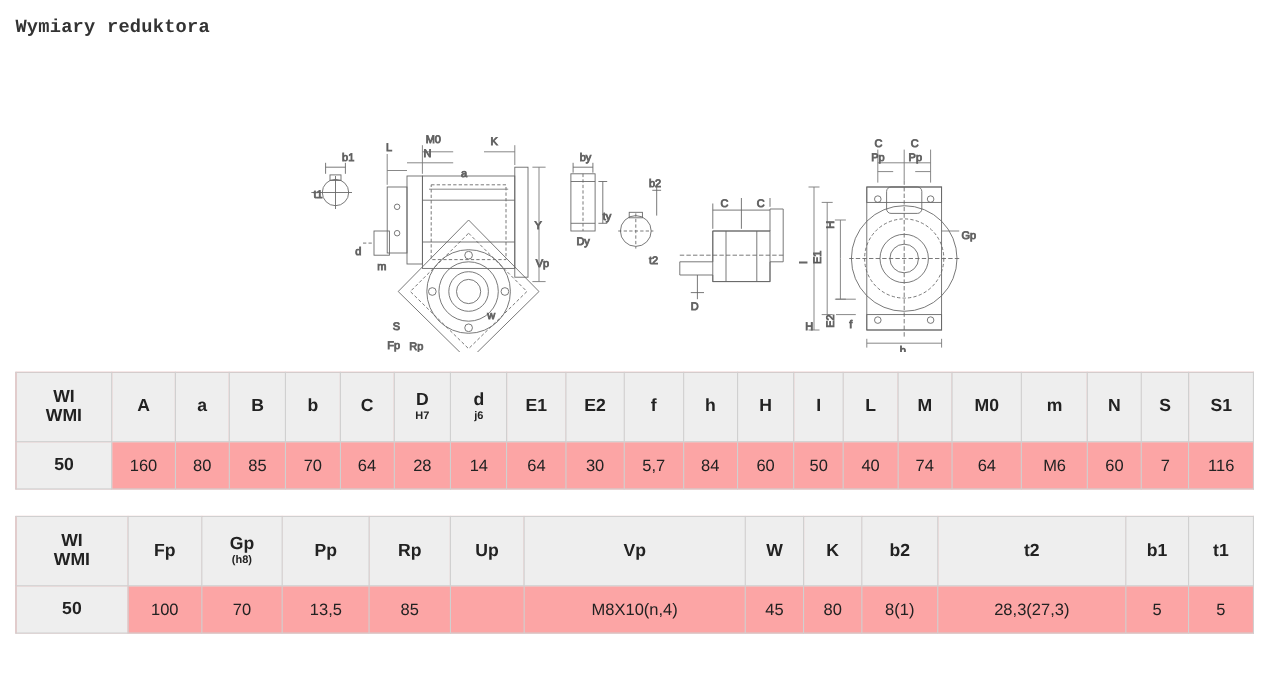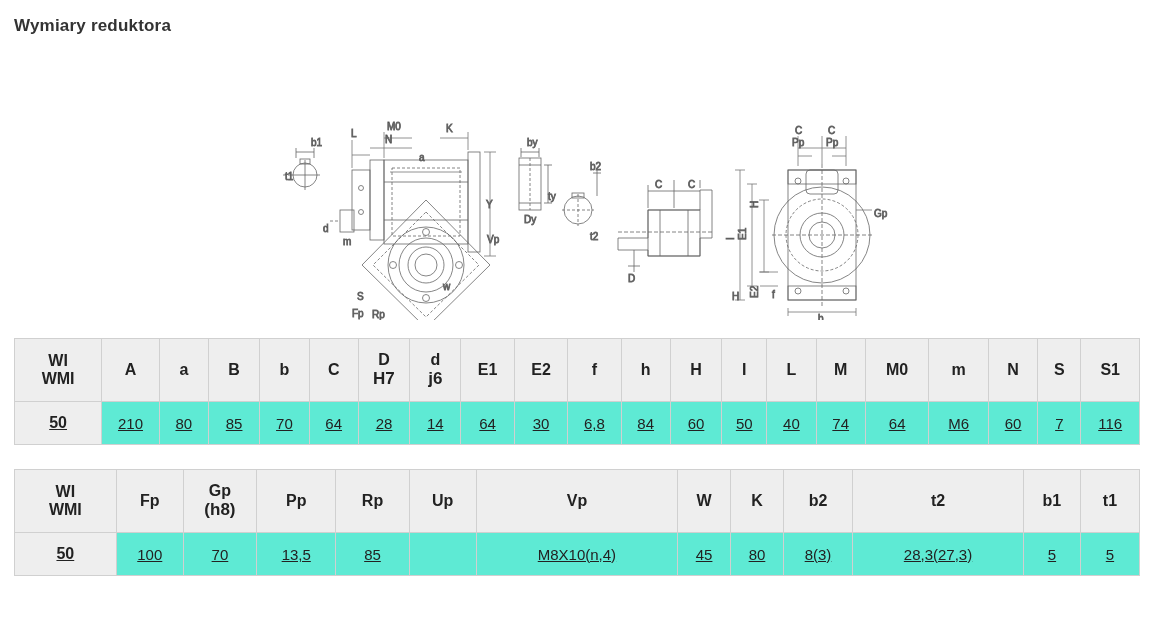--- a/index.html
+++ b/index.html
@@ -16,64 +16,64 @@
     overflow: hidden;
   }
   .page-title {
     position: absolute;
     left: 14px;
     top: 16px;
     font-size: 17px;
     font-weight: bold;
     color: #333333;
     letter-spacing: 0.2px;
+    font-family: Liberation Mono, monospace;
   }
   .diagram-wrap {
     position: absolute;
     left: 0;
     top: 60px;
     width: 1154px;
     height: 260px;
   }
   .tables {
     position: absolute;
     left: 14px;
     top: 338px;
     width: 1126px;
   }
   table.dim {
     border-collapse: collapse;
     table-layout: fixed;
     width: 1126px;
-    background: #5eead4;
+    background: #fca5a5;
   }
   table.dim td, table.dim th {
     border: 1px solid #d0d0d0;
     text-align: center;
     vertical-align: middle;
     font-size: 15px;
     color: #222222;
     font-weight: normal;
     padding: 0;
   }
   table.dim thead th {
     background: #eeeeee;
     height: 62px;
     font-weight: bold;
     font-size: 16px;
     line-height: 1.15;
   }
   table.dim thead th .sub {
     display: block;
-    font-size: 17px;
+    font-size: 10px;
     font-weight: bold;
   }
   table.dim tbody td {
     height: 42px;
-    text-decoration: underline;
   }
   table.dim tbody td.rowhead {
     background: #eeeeee;
     font-weight: bold;
     font-size: 16px;
   }
   .table-gap {
     height: 24px;
   }
   
@@ -331,30 +331,30 @@
         <th><span>M0</span></th>
         <th><span>m</span></th>
         <th><span>N</span></th>
         <th><span>S</span></th>
         <th><span>S1</span></th>
       </tr>
     </thead>
     <tbody>
       <tr>
         <td class="rowhead">50</td>
-        <td>210</td>
+        <td>160</td>
         <td>80</td>
         <td>85</td>
         <td>70</td>
         <td>64</td>
         <td>28</td>
         <td>14</td>
         <td>64</td>
         <td>30</td>
-        <td>6,8</td>
+        <td>5,7</td>
         <td>84</td>
         <td>60</td>
         <td>50</td>
         <td>40</td>
         <td>74</td>
         <td>64</td>
         <td>M6</td>
         <td>60</td>
         <td>7</td>
         <td>116</td>
@@ -404,21 +404,21 @@
       <tr>
         <td class="rowhead">50</td>
         <td>100</td>
         <td>70</td>
         <td>13,5</td>
         <td>85</td>
         <td></td>
         <td>M8X10(n,4)</td>
         <td>45</td>
         <td>80</td>
-        <td>8(3)</td>
+        <td>8(1)</td>
         <td>28,3(27,3)</td>
         <td>5</td>
         <td>5</td>
       </tr>
     </tbody>
   </table>
 
 </div>
 
 </body></html>

